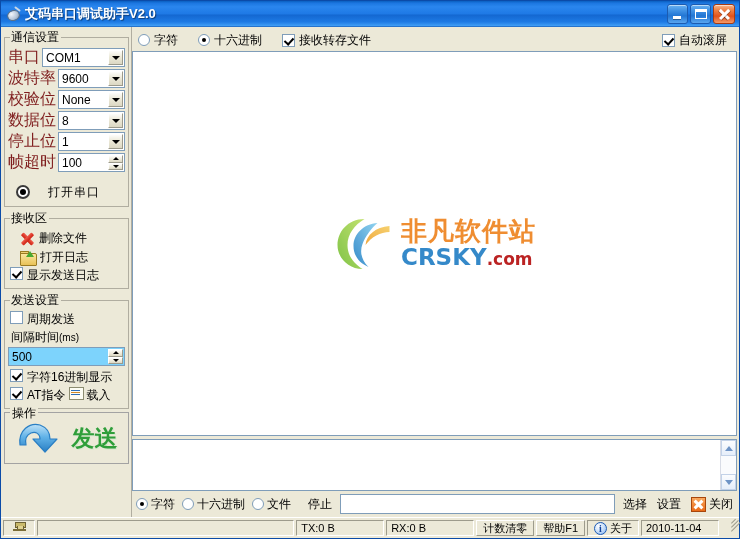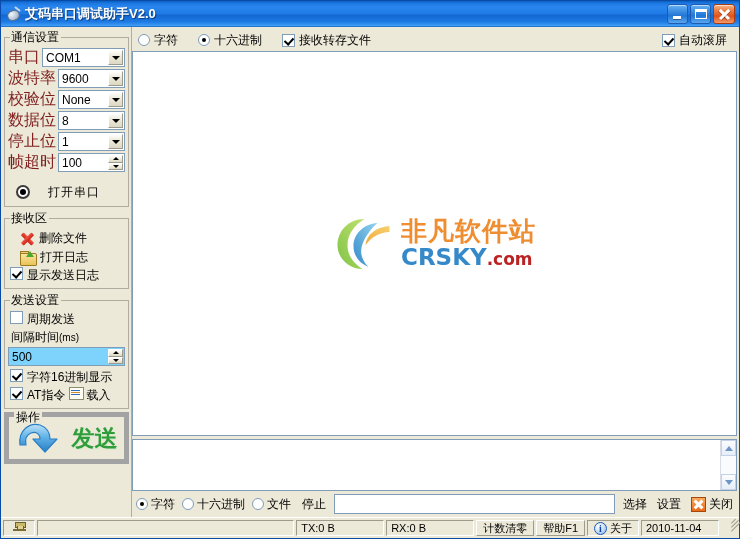--- a/index.html
+++ b/index.html
@@ -369,21 +369,21 @@
     width: 13px; height: 11px;
     background: #fdfdf4;
     border: 1px solid #8c8c70;
   }
   .at-icon .ln { position: absolute; left: 3px; height: 1px; background: #2f6fb5; width: 9px; }
   .at-icon .ln.a { top: 3px; }
   .at-icon .ln.b { top: 5px; background:#d08a26; }
   .at-icon .ln.c { top: 7px; }
 
   .ops-box {
-    border: 5px solid #a3a3a3;
+    border: 1px solid #a3a3a3;
     margin: 0;
     padding: 0;
     height: 52px;
     position: relative;
     box-sizing: border-box;
   }
   .ops-legend {
     position: absolute;
     left: 5px; top: -8px;
     background: #ece9d8;
@@ -544,21 +544,21 @@
   .bottom-toolbar {
     height: 26px;
     flex: 0 0 26px;
     display: flex;
     align-items: center;
     padding-left: 4px;
     box-sizing: border-box;
   }
   .bt-opt { display: flex; align-items: center; margin-right: 7px; white-space: nowrap; }
   .bt-opt .txt { margin-left: 3px; font-size: 12px; }
-  .stop-lab { font-size: 12px; margin: 0 8px 0 4px; }
+  .stop-lab { font-size: 12px; margin: 0 8px 0 10px; }
   .cmd-input {
     flex: 1 1 auto;
     height: 20px;
     background: #ffffff;
     border: 1px solid #7f9db9;
     box-sizing: border-box;
     min-width: 0;
     margin-right: 8px;
   }
   .lnk { font-size: 12px; margin-right: 10px; white-space: nowrap; }

